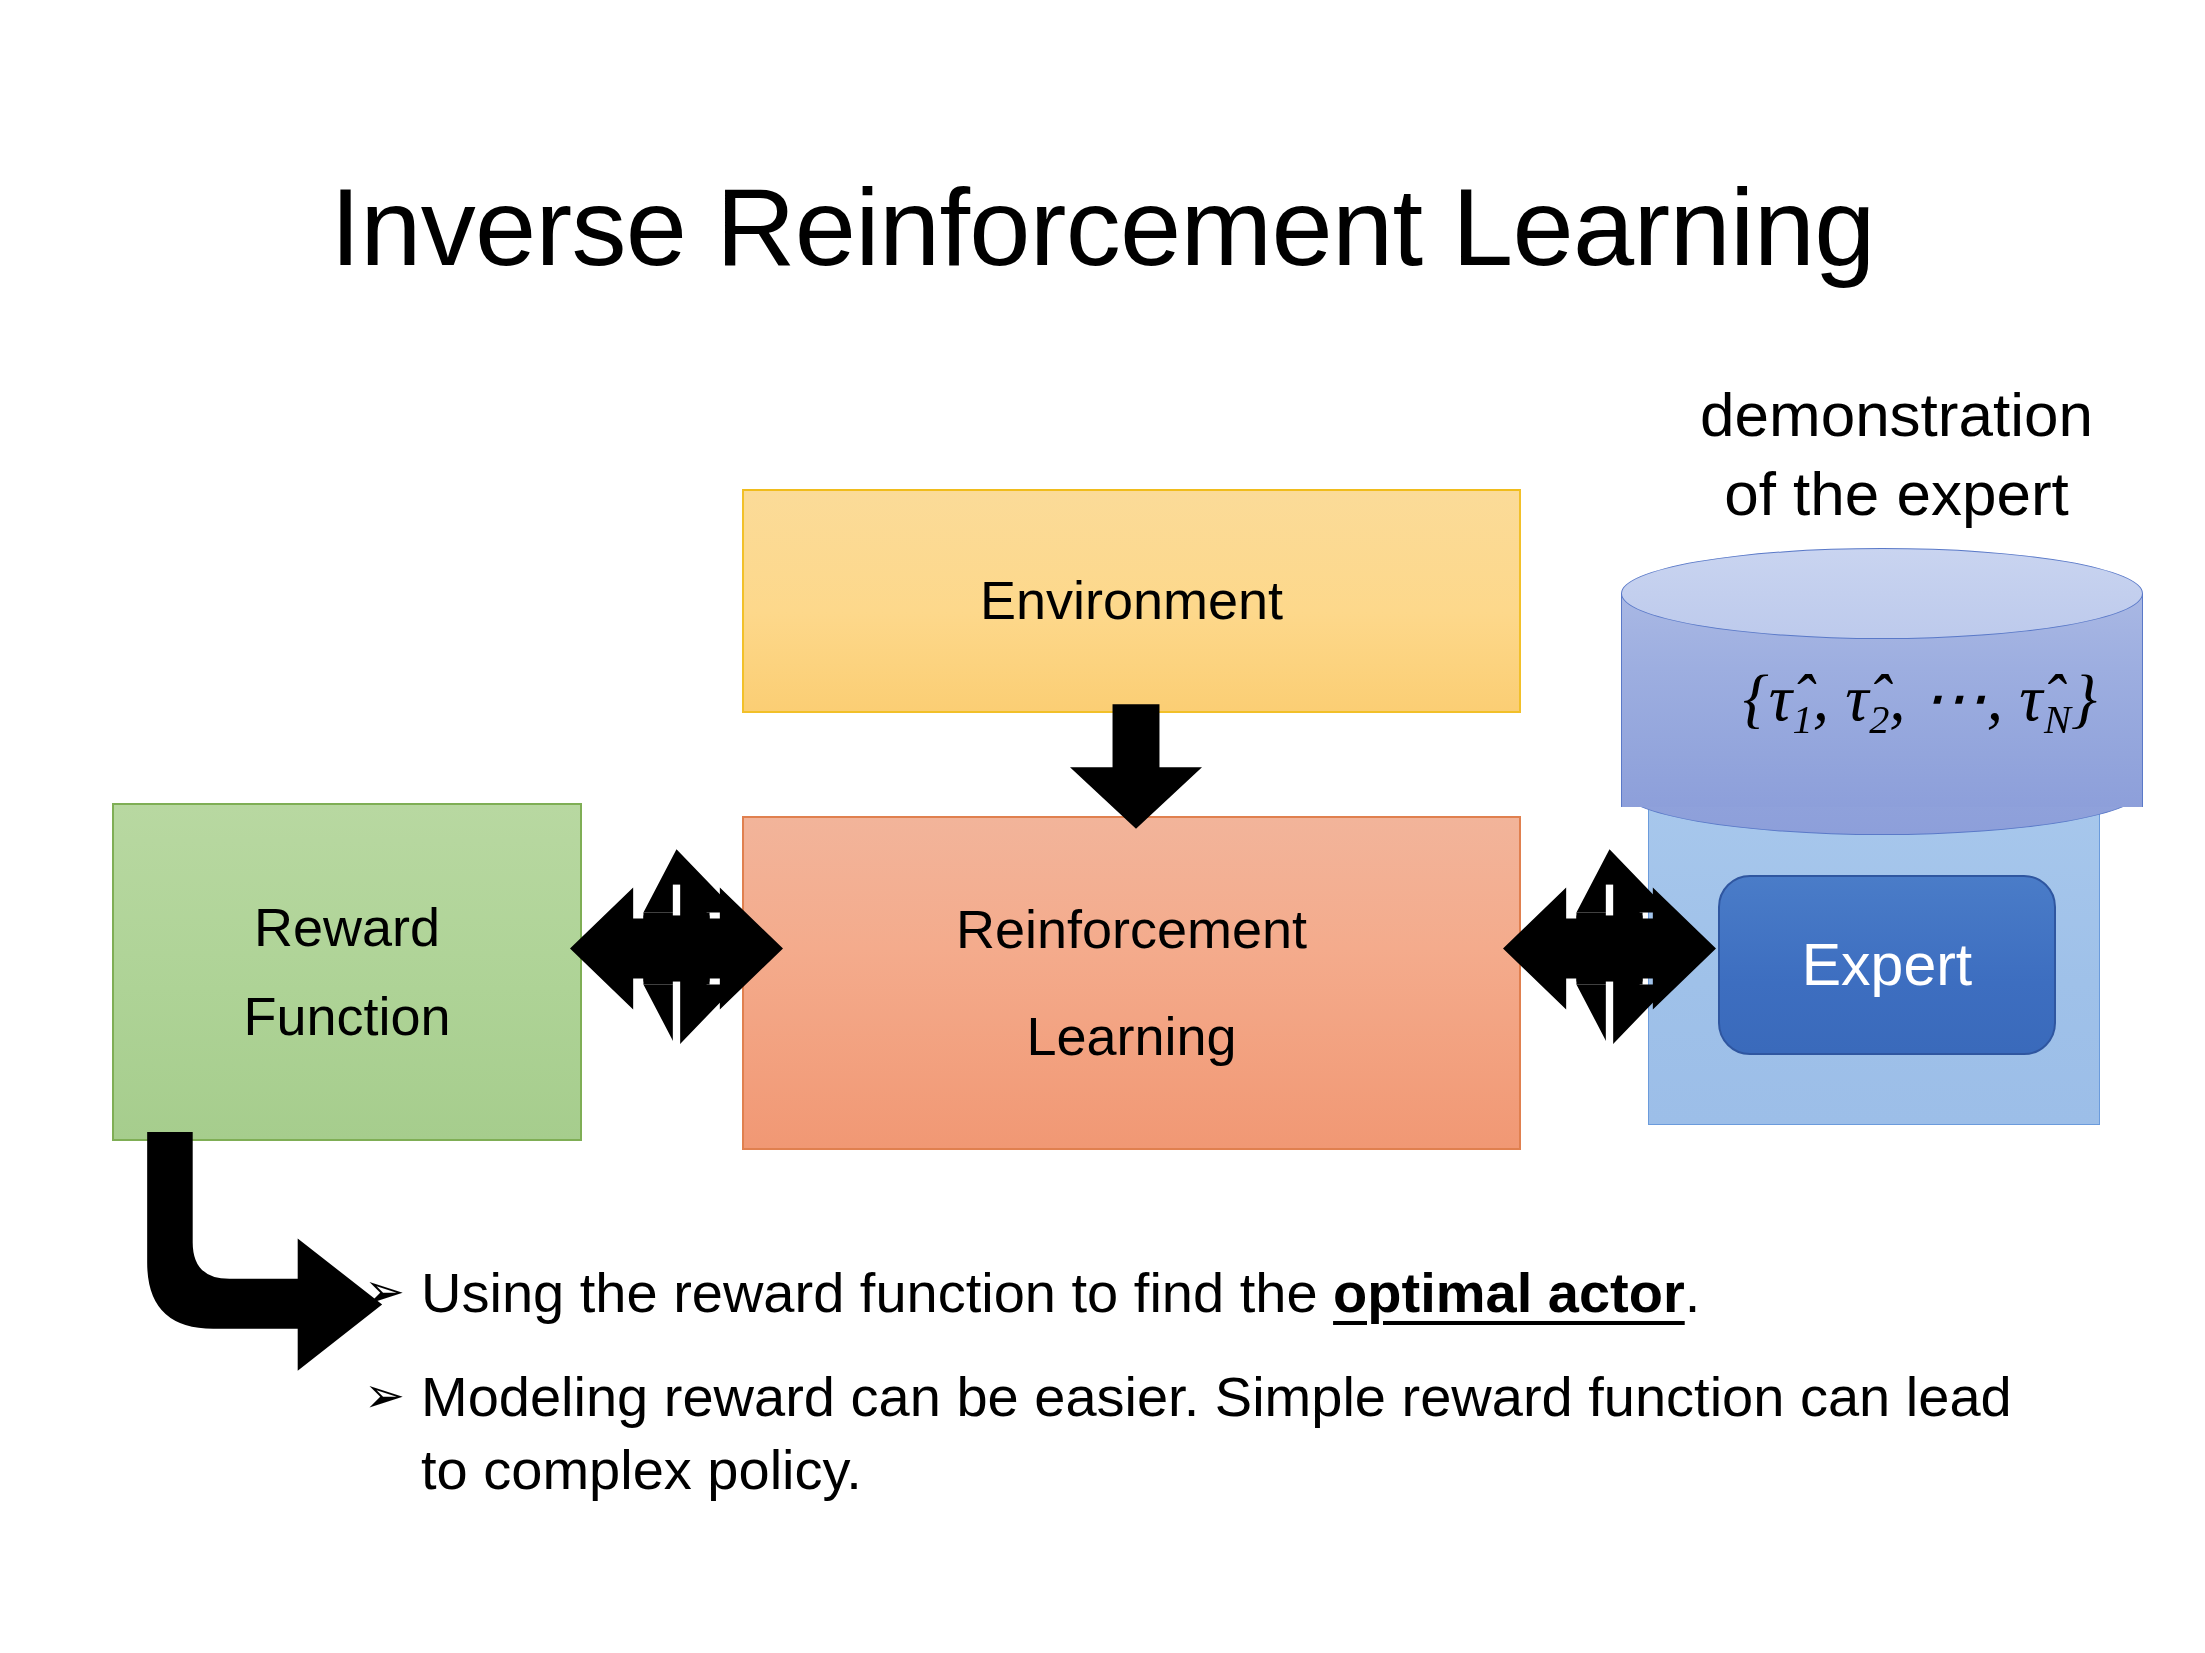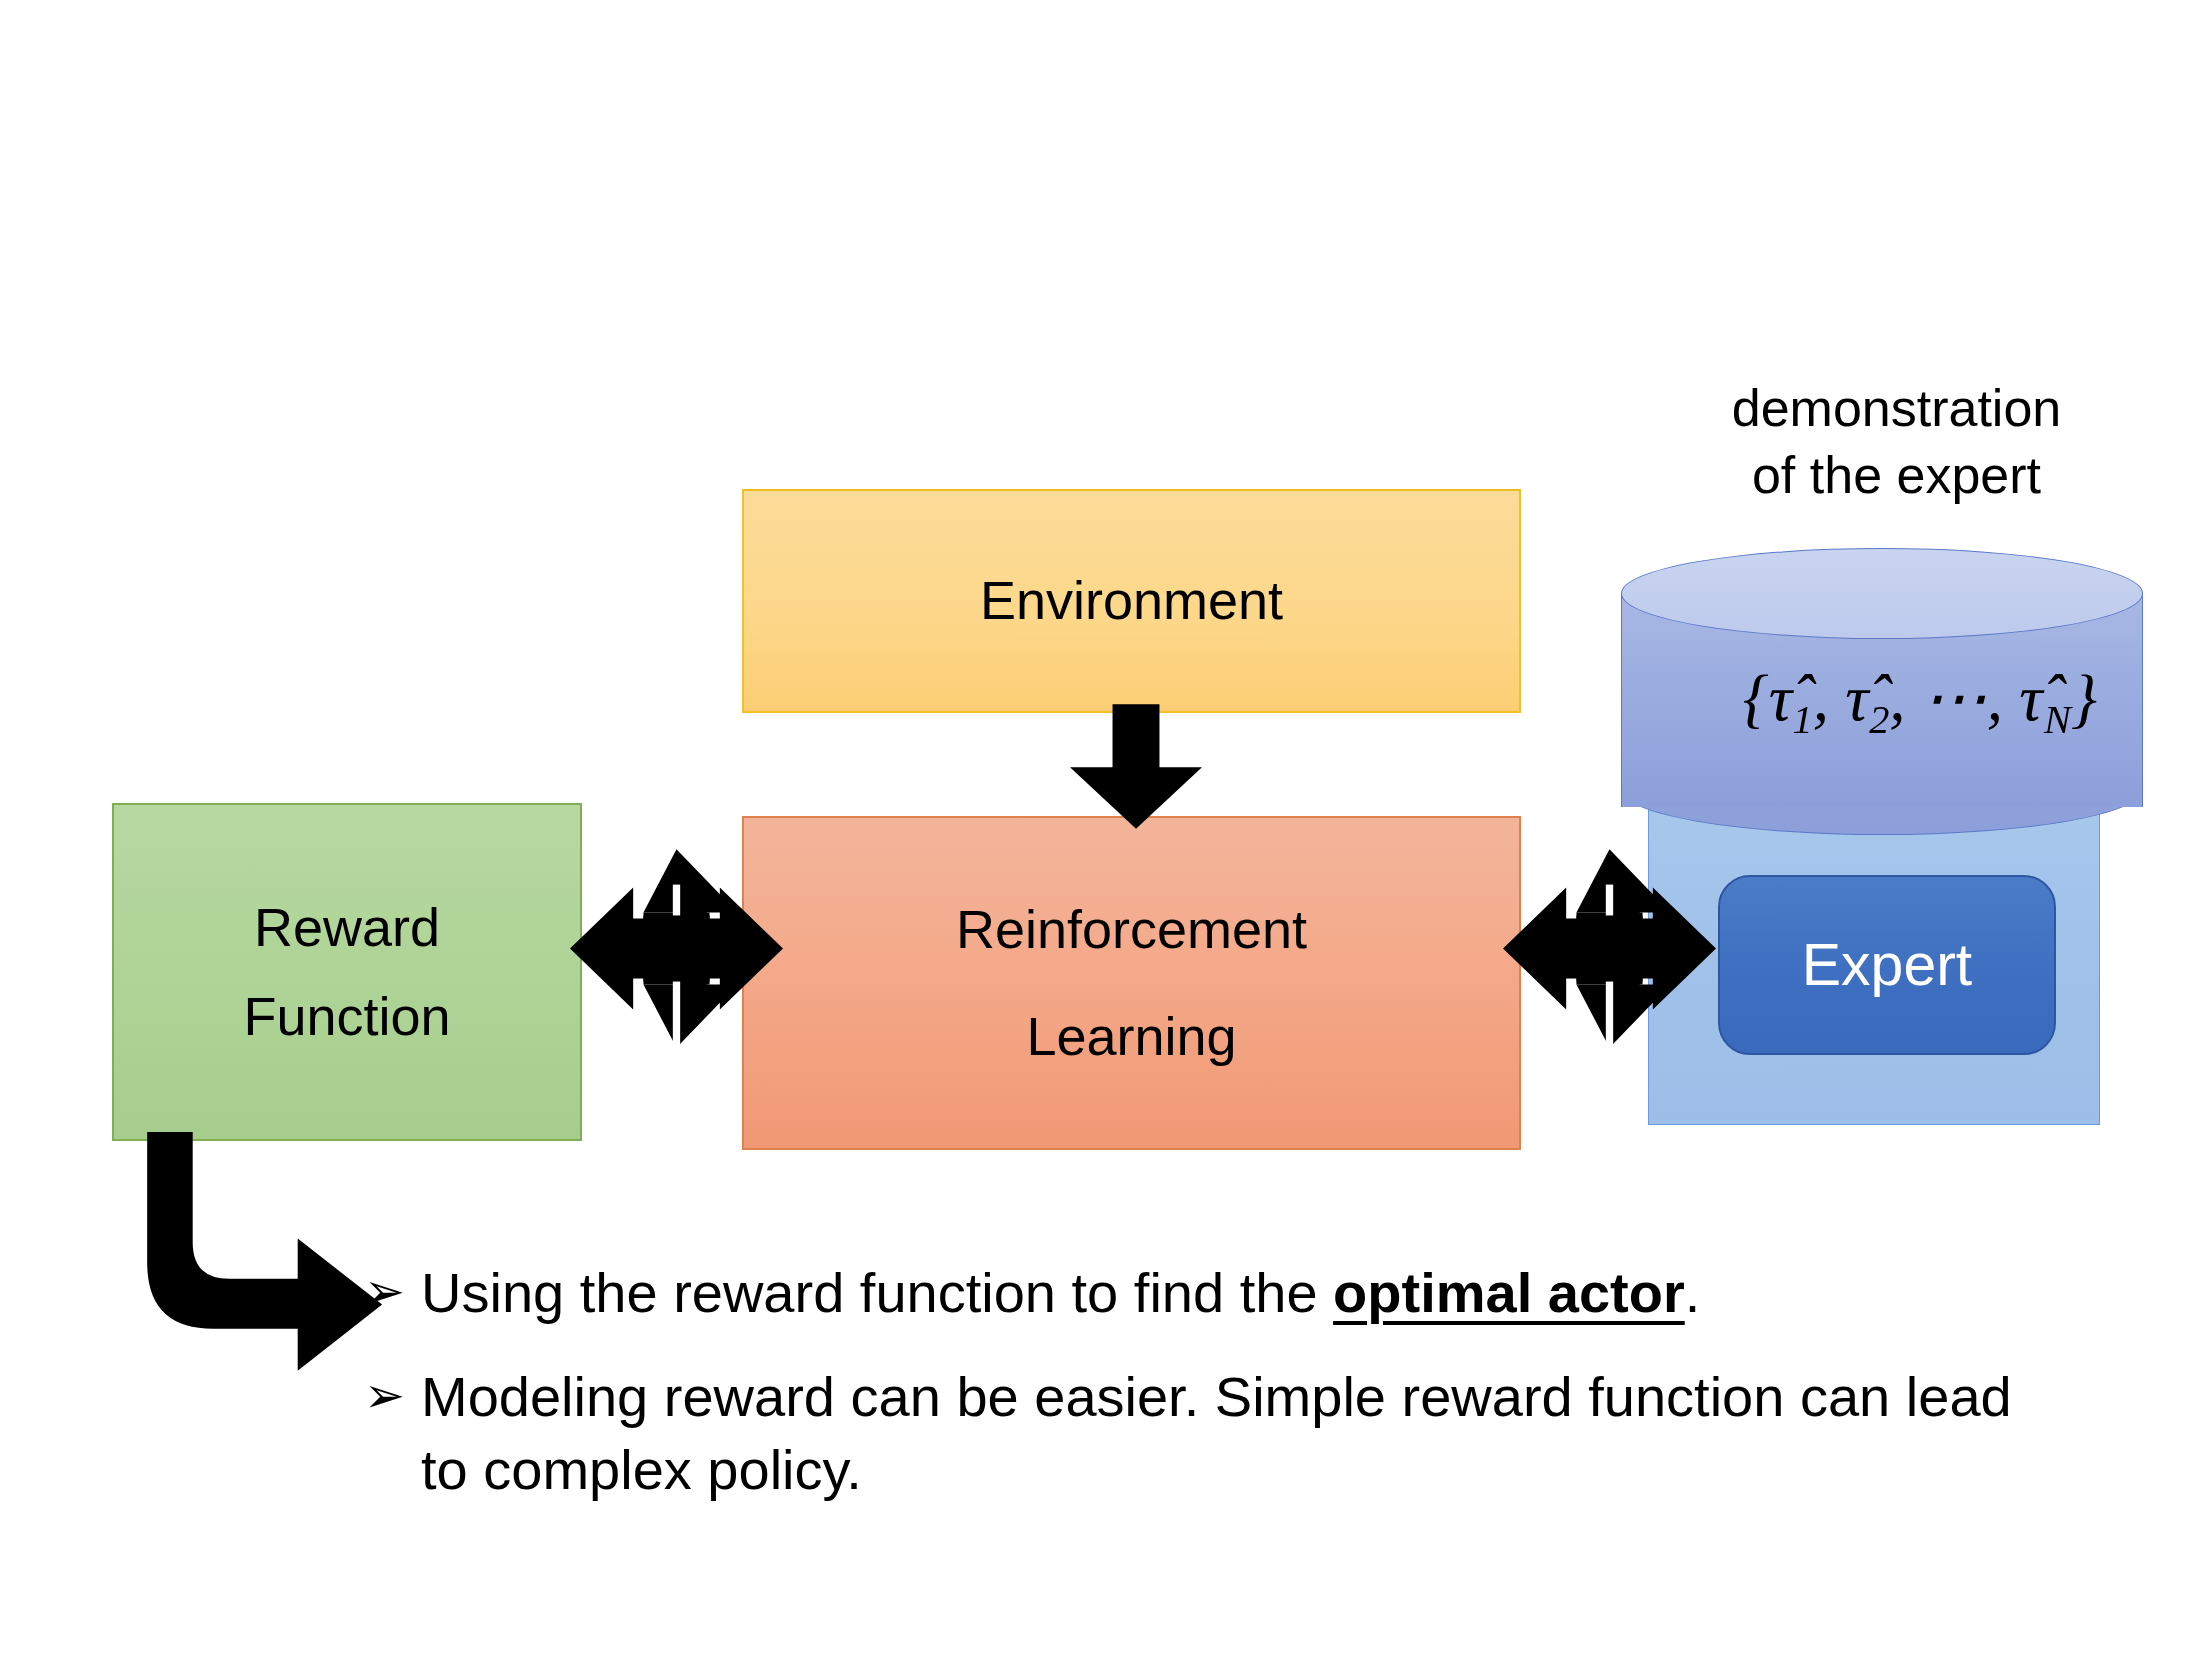--- a/index.html
+++ b/index.html
@@ -77,21 +77,21 @@
   }
   .reward-box .line2 { margin-top: 19px; }
 
   
   .demo-caption {
     position: absolute;
     left: 1639px;
     top: 375px;
     width: 515px;
     text-align: center;
-    font-size: 52px;
+    font-size: 62px;
     line-height: 1.28;
   }
 
   
   .expert-panel {
     position: absolute;
     left: 1648px;
     top: 805px;
     width: 452px;
     height: 320px;
@@ -222,20 +222,21 @@
     text-decoration: underline;
     text-underline-offset: 8.8px;
     text-decoration-thickness: 3.7px;
   }
 </style>
 </head>
 <body>
 
 <div id="slide">
 
+  <div class="slide-title">Inverse Reinforcement Learning</div>
 
   <div class="demo-caption">
     <div>demonstration</div>
     <div>of the expert</div>
   </div>
 
   <div class="flow-box env-box">
     <span>Environment</span>
   </div>
 

